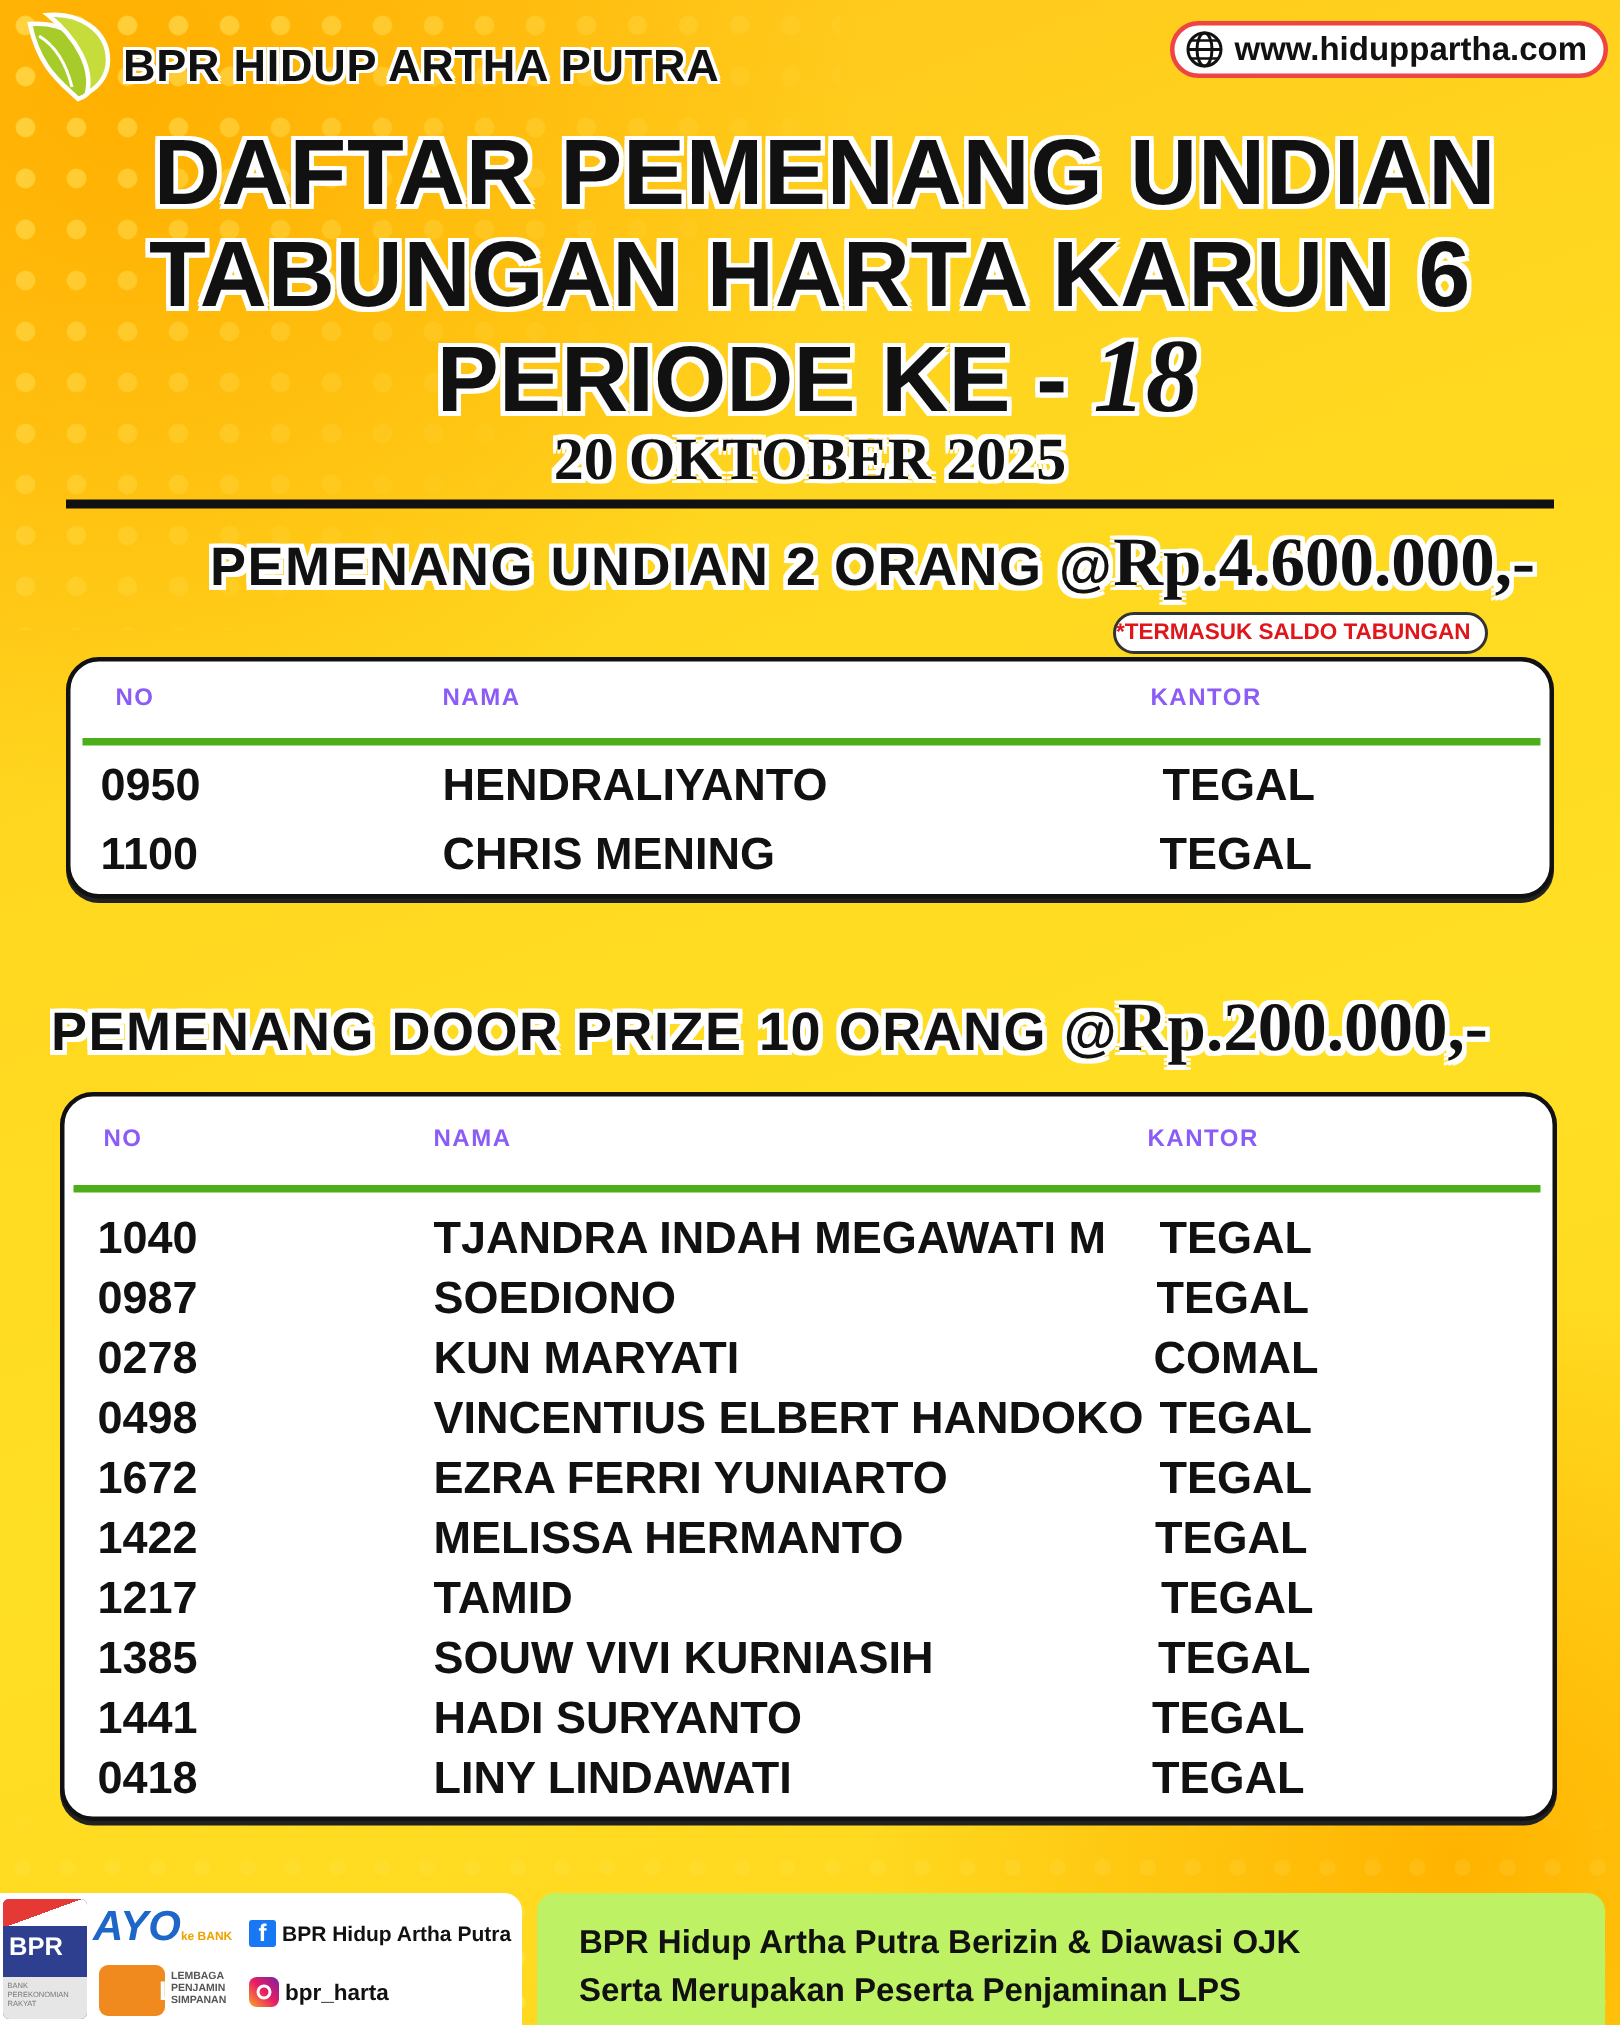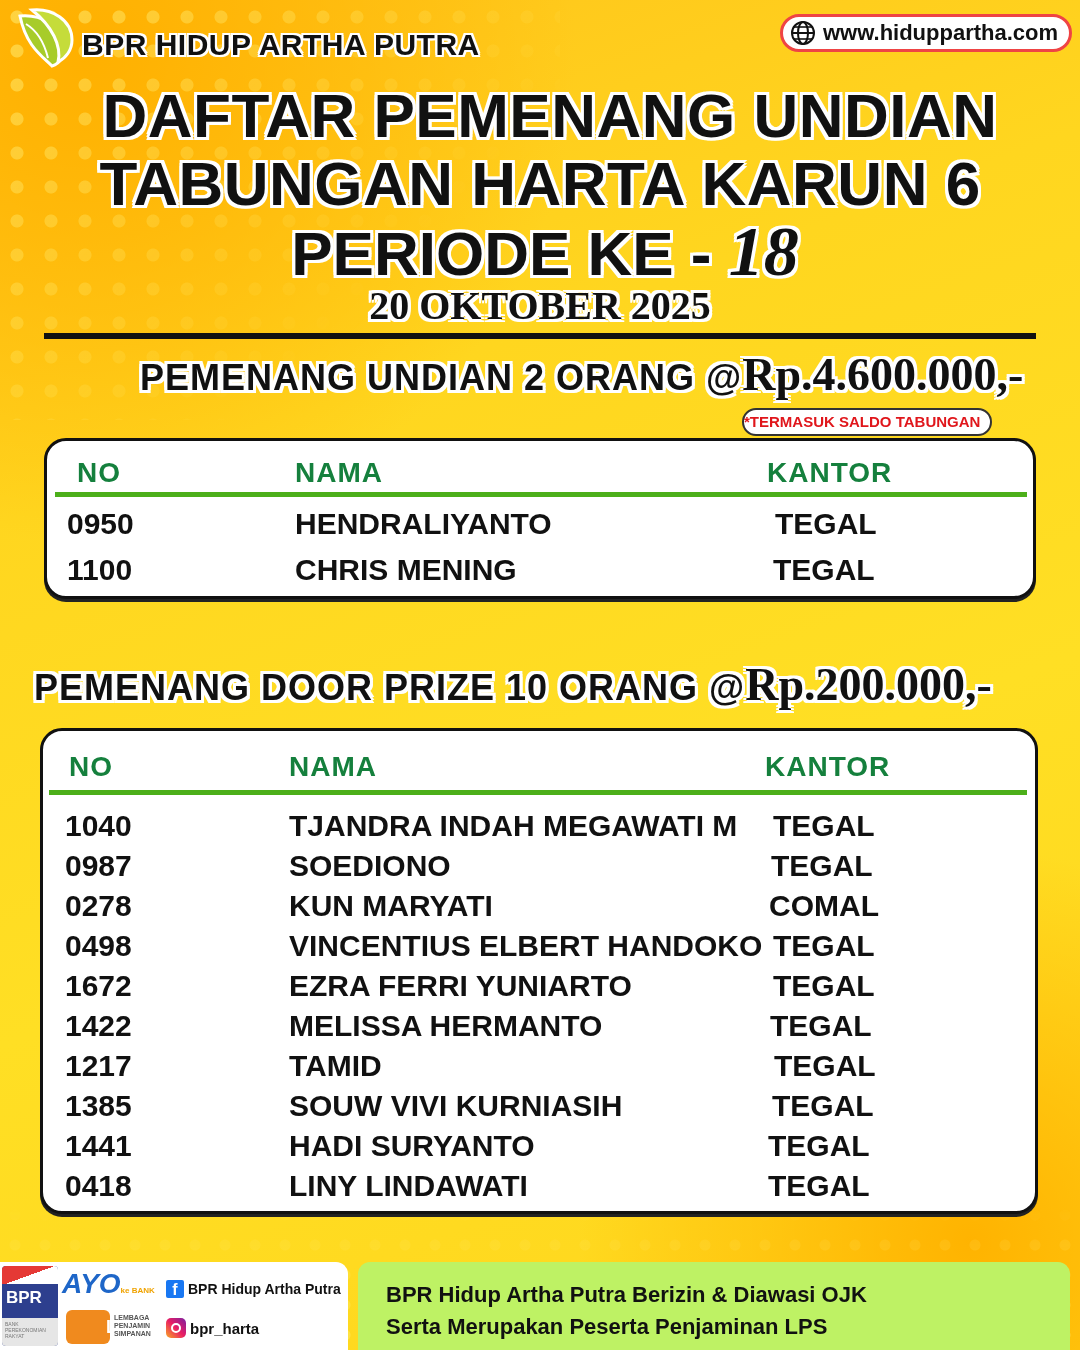--- a/index.html
+++ b/index.html
@@ -69,21 +69,21 @@
     background: #fff; color: #e0161b; font-size: 15px; font-weight: 700; text-align: left; line-height: 24px;
   }
 
   
   .card {
     background: #fff; border: 3px solid #111; border-radius: 22px;
     box-shadow: 0 3px 0 #222;
   }
   .card1 { left: 44px; top: 438px; width: 992px; height: 161px; }
   .card2 { left: 40px; top: 728px; width: 998px; height: 486px; }
-  .th { font-size: 28px; font-weight: 900; color: #15803d; letter-spacing: 1px; }
+  .th { font-size: 16px; font-weight: 900; color: #8b5cf6; letter-spacing: 1px; }
   .green-line { height: 5px; background: #4caf1a; }
   .cell { font-size: 30px; font-weight: 700; color: #111; white-space: nowrap; }
 
   
   .foot-left {
     left: 0; top: 1262px; width: 348px; height: 88px; background: #fff; border-radius: 0 12px 0 0;
   }
   .foot-right {
     left: 358px; top: 1262px; width: 712px; height: 88px; background: #bef264; border-radius: 12px 12px 0 0;
   }

